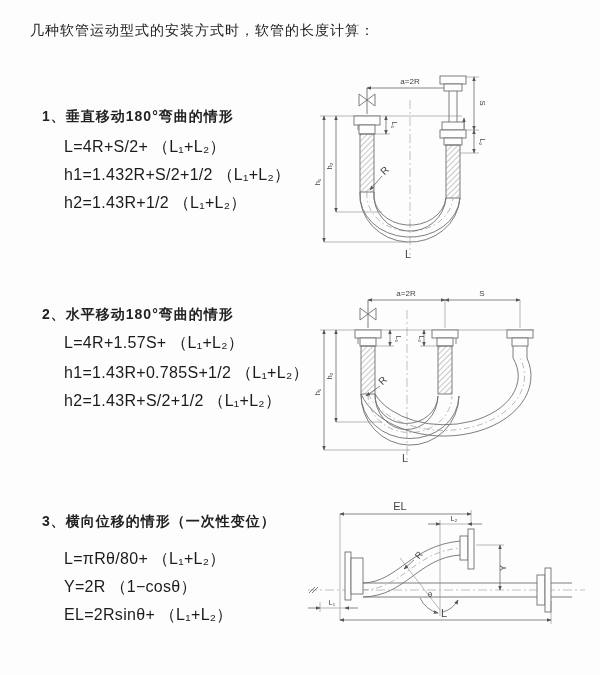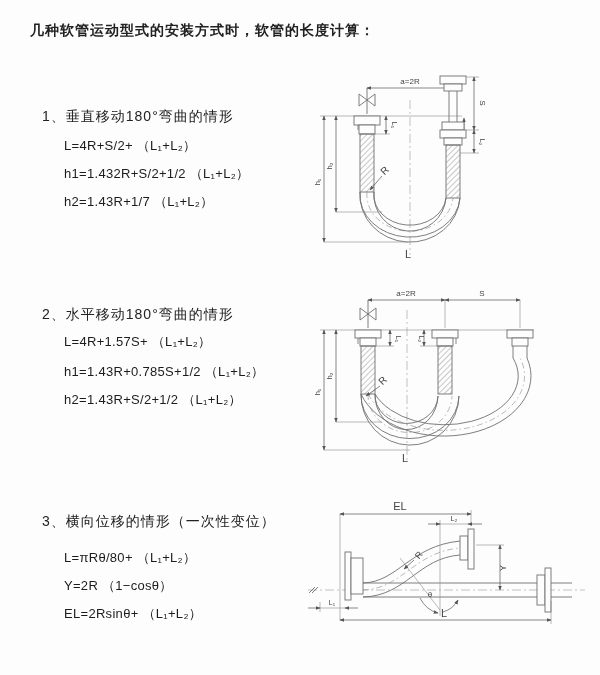--- a/index.html
+++ b/index.html
@@ -1,40 +1,40 @@
 <!DOCTYPE html>
 <html><head>
 <meta charset="utf-8">
 <style>
   html,body{margin:0;padding:0;}
   body{
     width:600px;height:675px;position:relative;background:#fdfdfd;
     font-family:"Liberation Sans","DejaVu Sans",sans-serif;color:#222;overflow:hidden;
   }
-  .title{position:absolute;left:30px;top:22px;font-size:14px;font-weight:bold;letter-spacing:1px;}
-  .heading{position:absolute;font-size:14px;font-weight:normal;letter-spacing:1px;}
-  .formula{position:absolute;font-size:13px;letter-spacing:.3px;color:#1c1c1c;}
+  .title{position:absolute;left:30px;top:22px;font-size:14px;font-weight:normal;letter-spacing:1px;}
+  .heading{position:absolute;font-size:14px;font-weight:bold;letter-spacing:1px;}
+  .formula{position:absolute;font-size:16px;letter-spacing:.3px;color:#1c1c1c;}
   svg.diag{position:absolute;}
   svg.diag text{font-family:"Liberation Sans","DejaVu Sans",sans-serif;fill:#444;}
   svg.diag .thin{stroke:#8a8a8a;stroke-width:.6;fill:none;}
   svg.diag .draw{stroke:#6f6f6f;stroke-width:.9;fill:none;}
   svg.diag .fitt{stroke:#6f6f6f;stroke-width:.9;fill:#fdfdfd;}
   svg.diag .dim {stroke:#555;stroke-width:.7;fill:none;}
   svg.diag .cl  {stroke:#9a9a9a;stroke-width:.6;fill:none;stroke-dasharray:9 3 2 3;}
   svg.diag .hdash{stroke:#8a8a8a;stroke-width:.6;fill:none;stroke-dasharray:6 3 1.5 3;}
 </style>
 </head>
 <body>
 
 <div class="title">几种软管运动型式的安装方式时，软管的长度计算：</div>
 
 <div class="heading" style="left:42px;top:108px">1、垂直移动180°弯曲的情形</div>
 <div class="formula" style="left:64px;top:137px">L=4R+S/2+ （L₁+L₂）</div>
 <div class="formula" style="left:64px;top:165px">h1=1.432R+S/2+1/2 （L₁+L₂）</div>
-<div class="formula" style="left:64px;top:193px">h2=1.43R+1/7 （L₁+L₂）</div>
+<div class="formula" style="left:64px;top:193px">h2=1.43R+1/2 （L₁+L₂）</div>
 
 <div class="heading" style="left:42px;top:306px">2、水平移动180°弯曲的情形</div>
 <div class="formula" style="left:64px;top:333px">L=4R+1.57S+ （L₁+L₂）</div>
 <div class="formula" style="left:64px;top:363px">h1=1.43R+0.785S+1/2 （L₁+L₂）</div>
 <div class="formula" style="left:64px;top:391px">h2=1.43R+S/2+1/2 （L₁+L₂）</div>
 
 <div class="heading" style="left:42px;top:513px">3、横向位移的情形（一次性变位）</div>
 <div class="formula" style="left:64px;top:549px">L=πRθ/80+ （L₁+L₂）</div>
 <div class="formula" style="left:64px;top:577px">Y=2R （1−cosθ）</div>
 <div class="formula" style="left:64px;top:605px">EL=2Rsinθ+ （L₁+L₂）</div>

